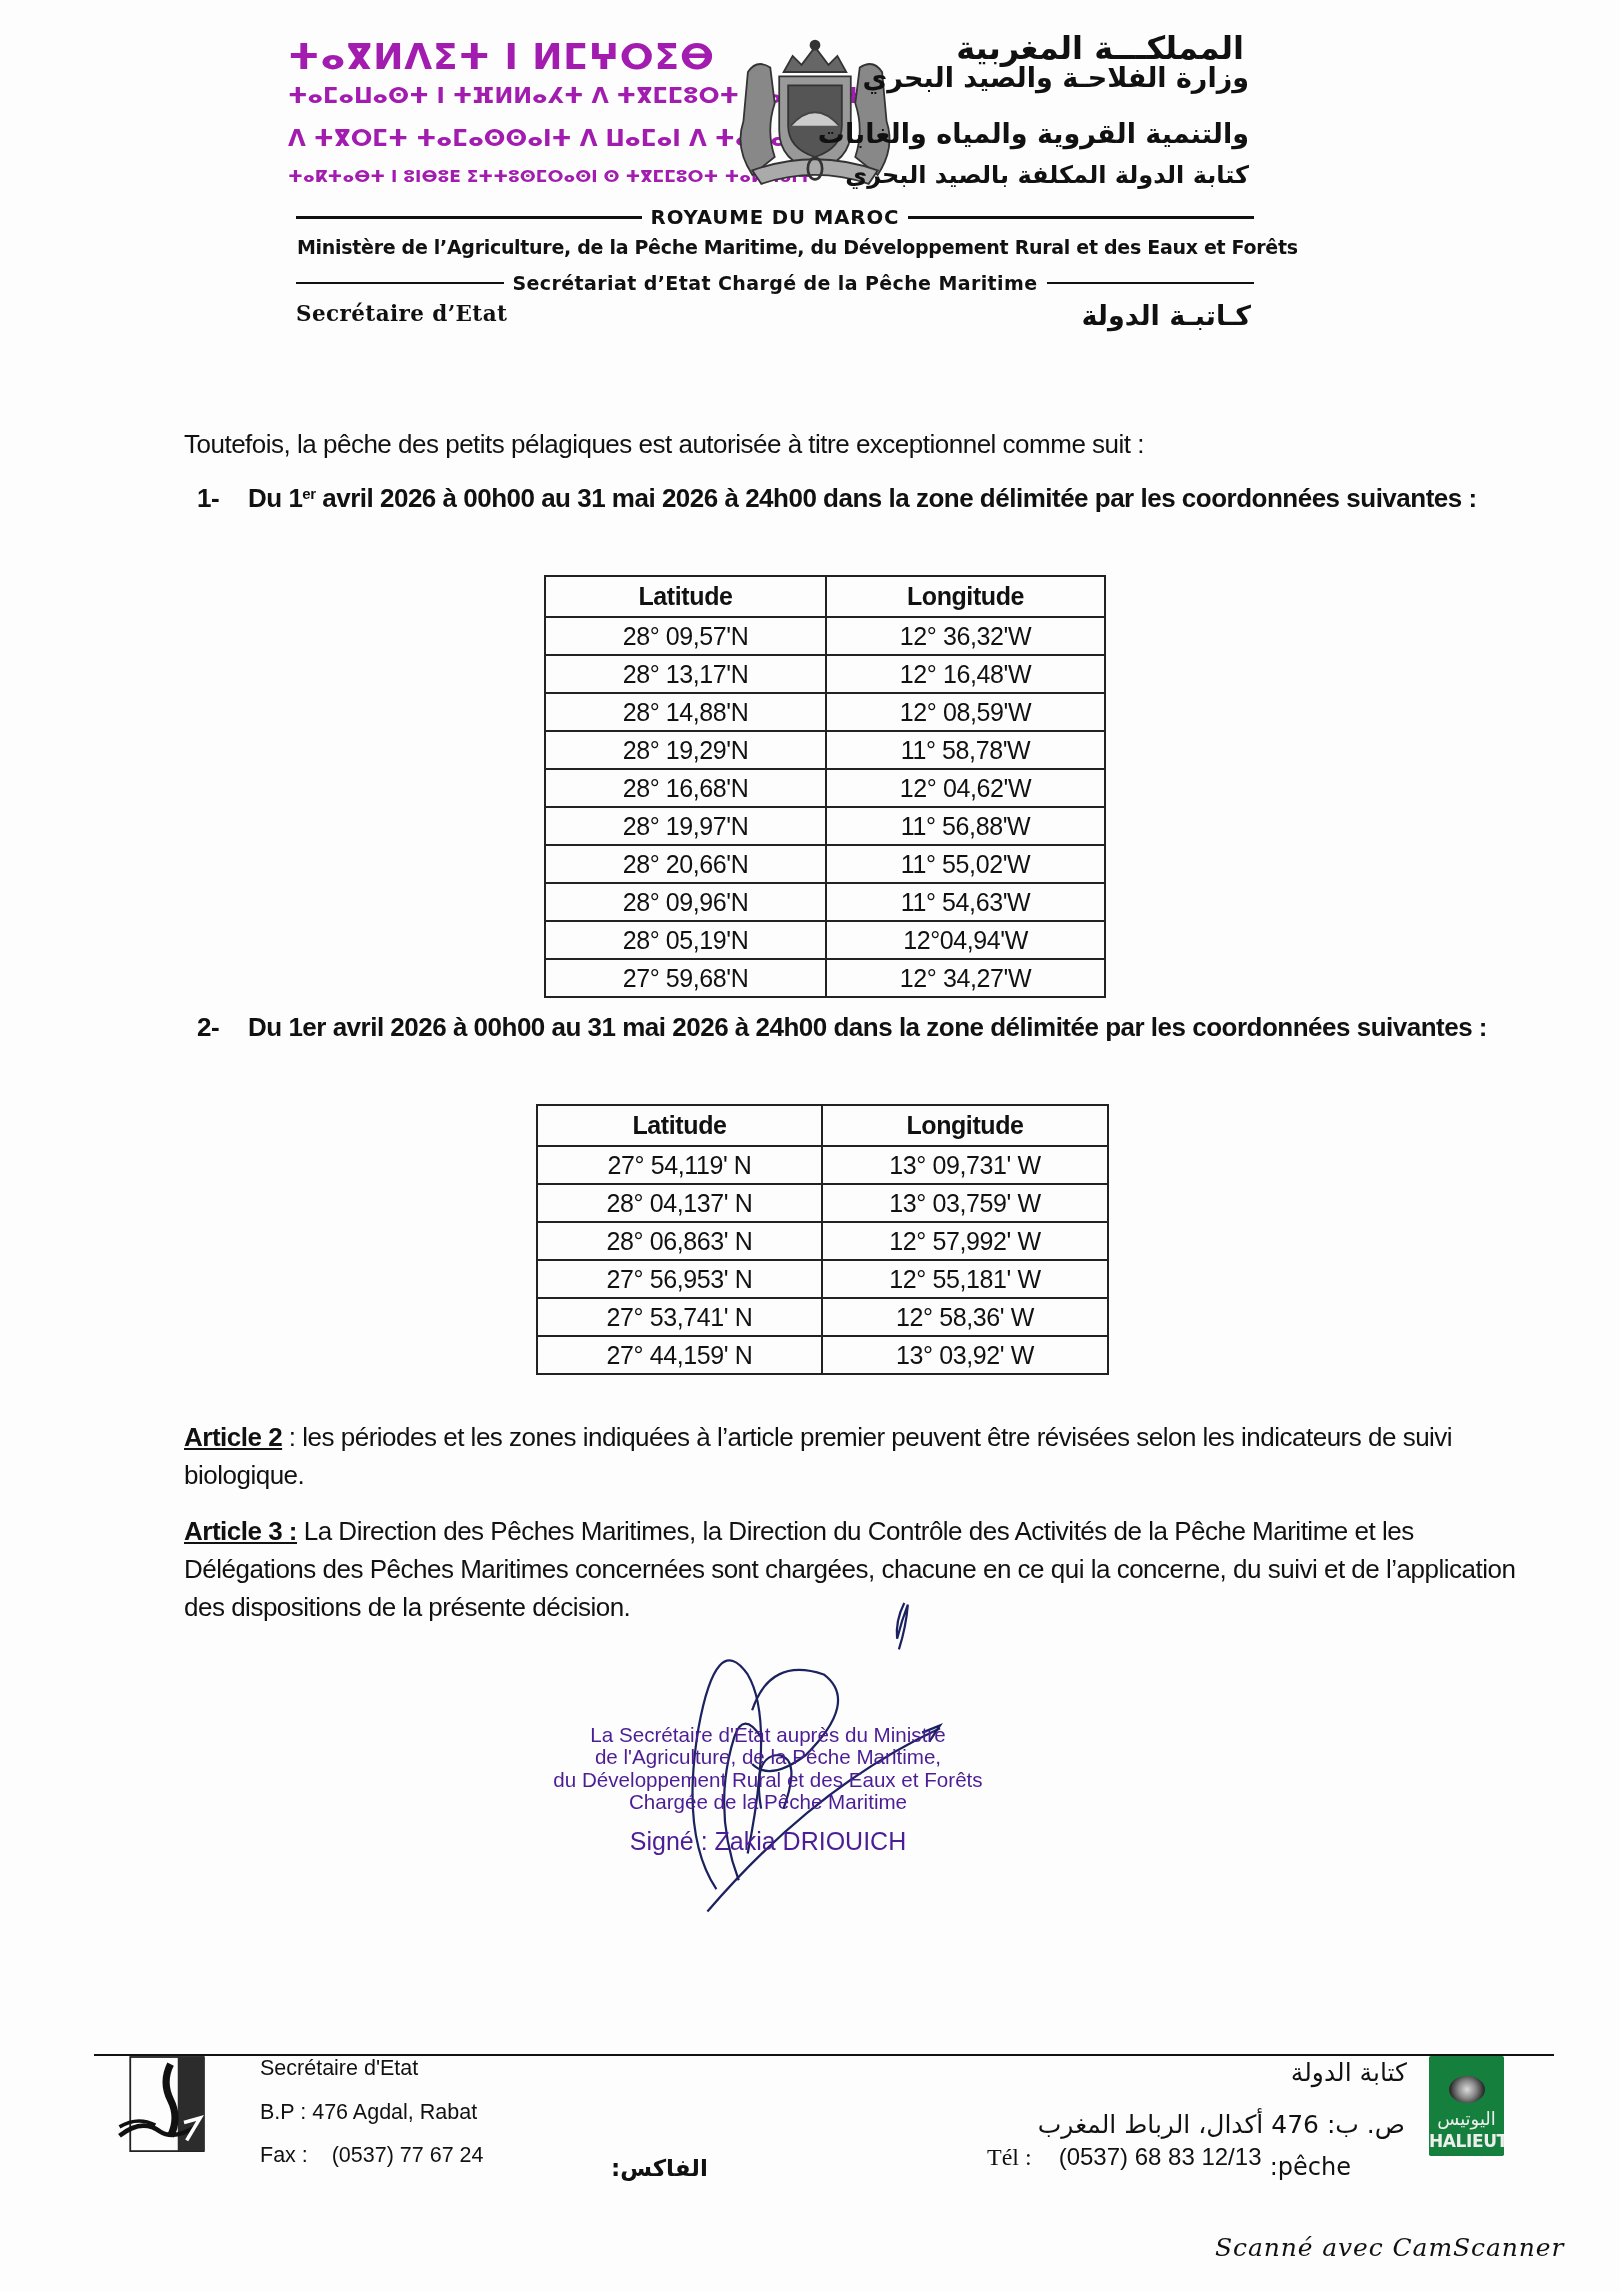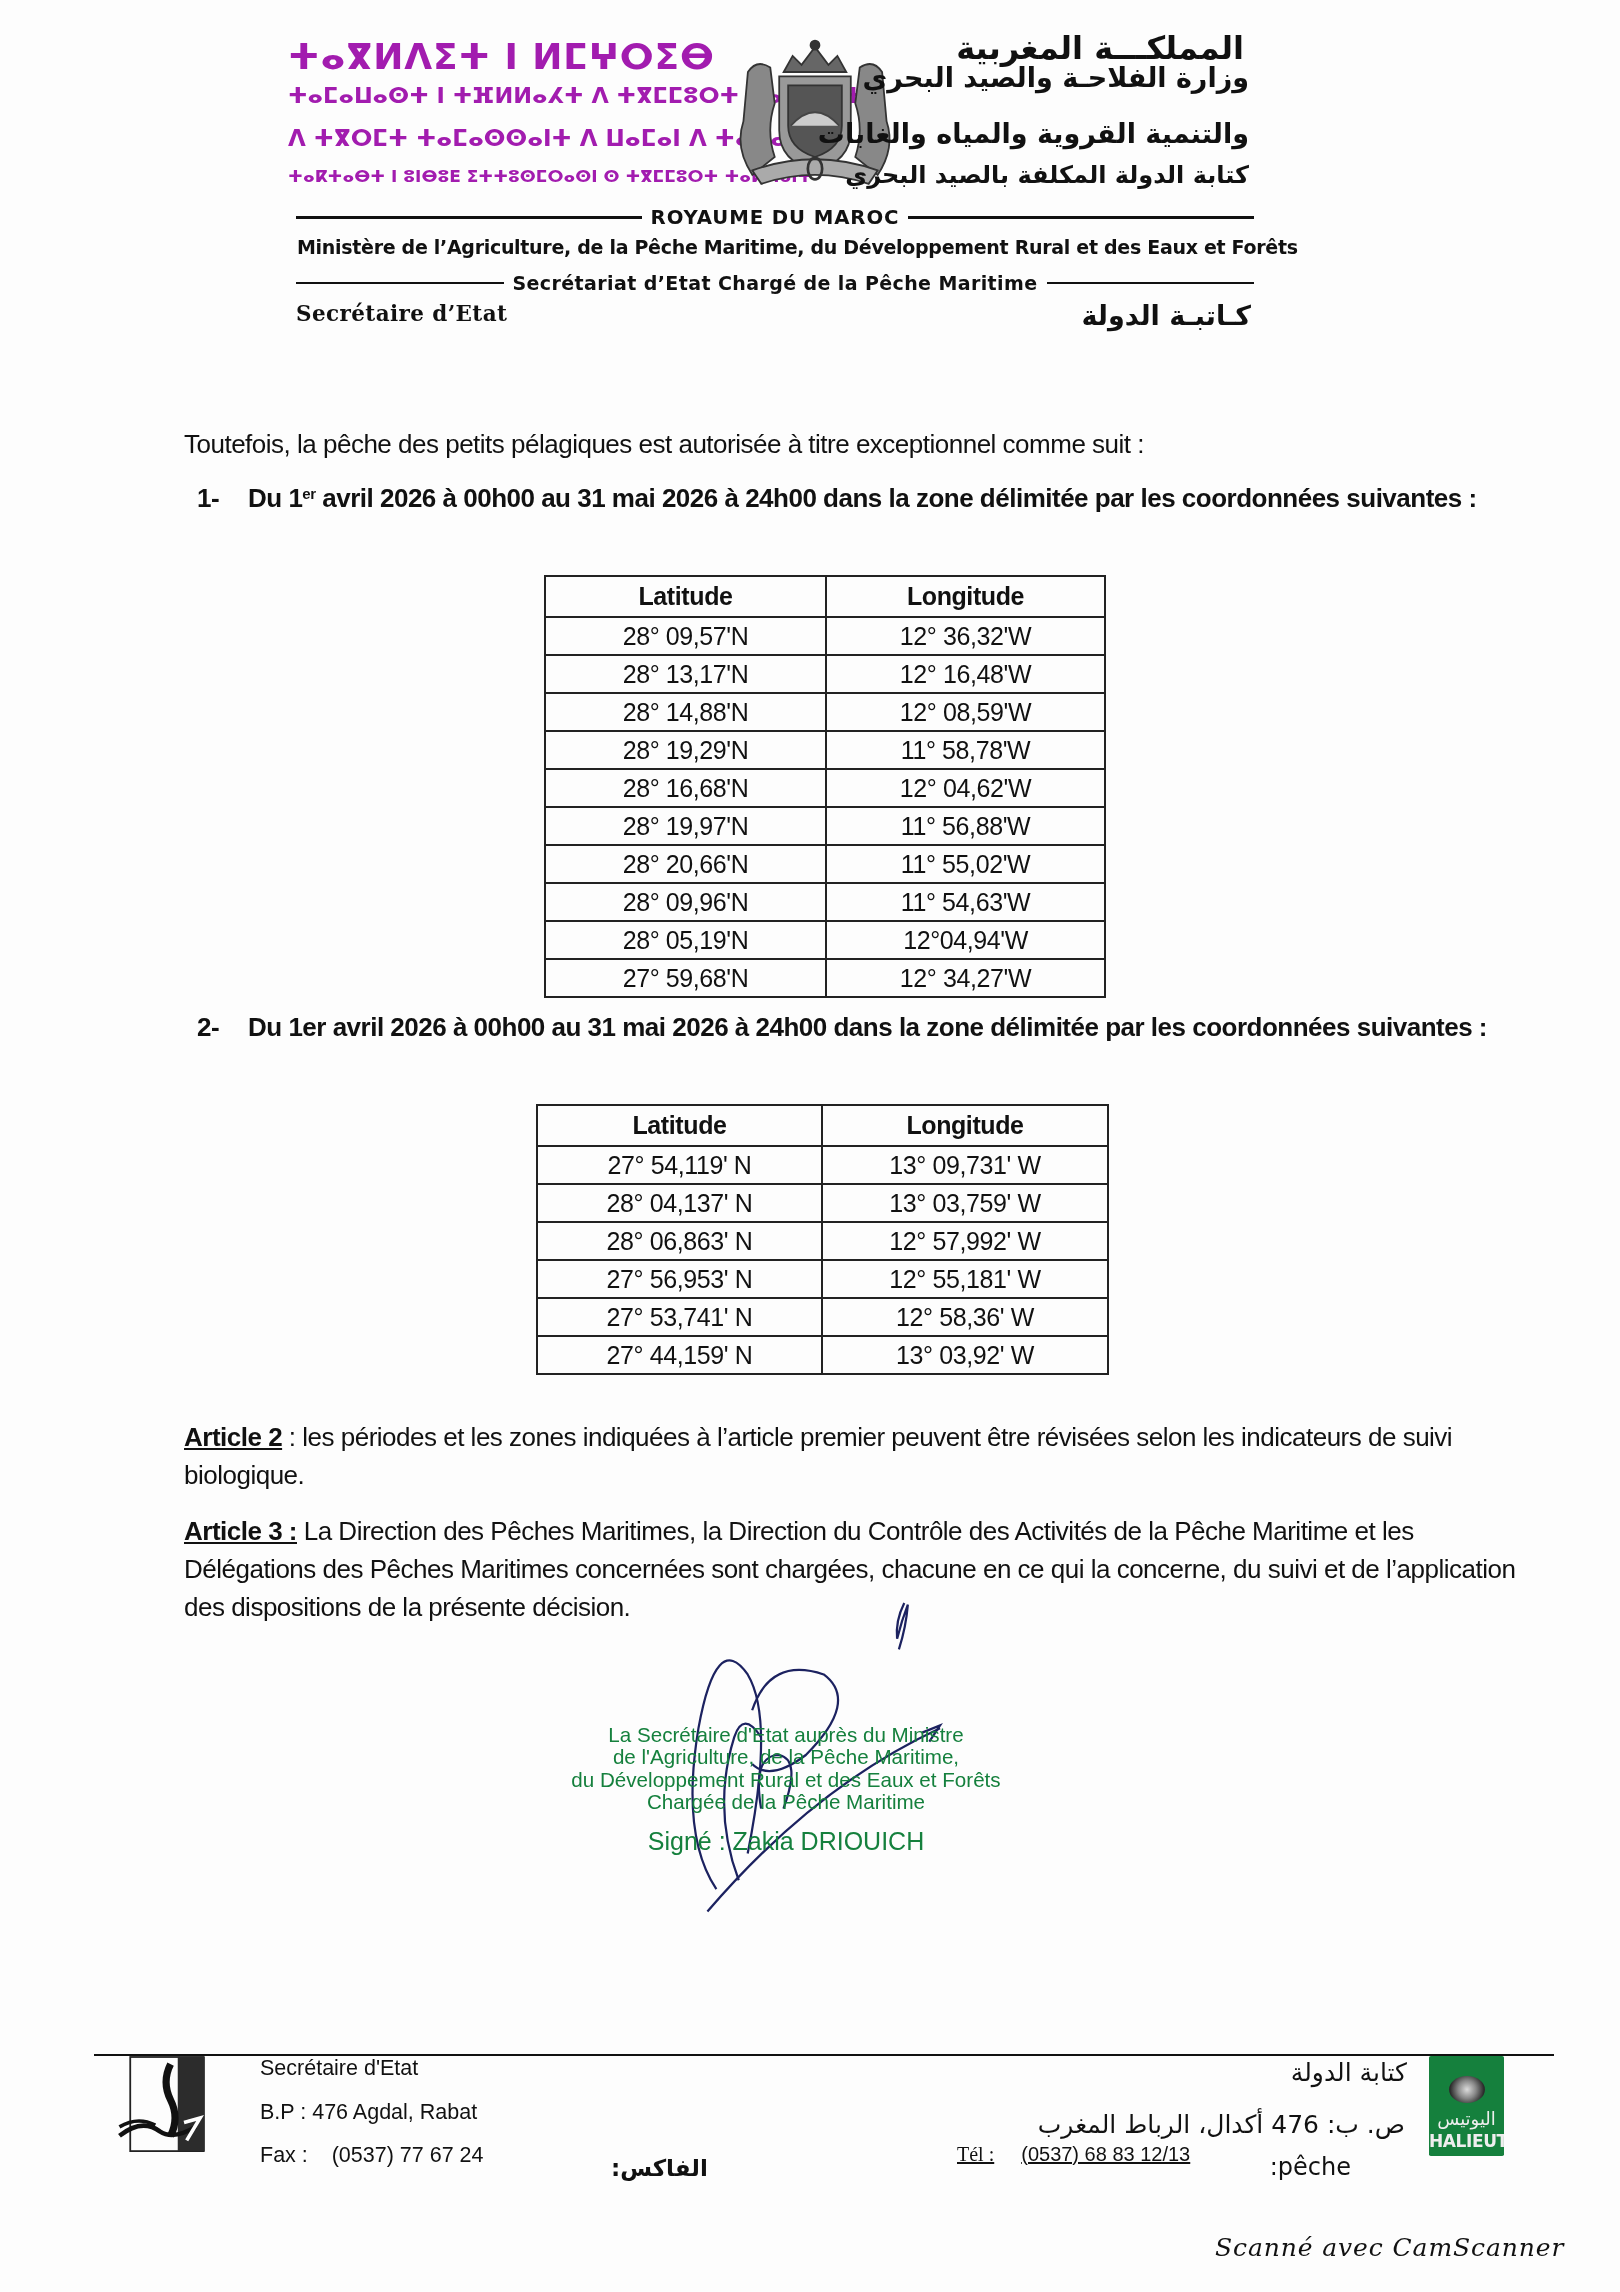--- a/index.html
+++ b/index.html
@@ -49,35 +49,35 @@
   .t1 th:first-child, .t1 td:first-child { width:279px; }
   .t2 { left:536px; top:1104px; width:573px; }
   .t2 th:first-child, .t2 td:first-child { width:283px; }
   .t2 td { height:38px; }
 
   .art2 { left:184px; top:1418px; width:1348px; letter-spacing:-0.5px; }
   .art3 { left:184px; top:1512px; width:1348px; letter-spacing:-0.5px; }
   .art-label { font-weight:bold; text-decoration:underline; }
 
   
-  .stamp { left:562px; top:1724px; width:448px; font-family:"Liberation Sans", sans-serif; color:#15803d; font-size:20.6px; line-height:22.4px; text-align:center; }
+  .stamp { left:544px; top:1724px; width:448px; font-family:"Liberation Sans", sans-serif; color:#4c1d95; font-size:20.6px; line-height:22.4px; text-align:center; }
   .stamp .signe { margin-top:16px; font-size:25px; }
   .sig-svg { left:528px; top:1585px; width:502px; height:340px; }
 
   
   .footer-rule { left:94px; top:2054px; width:1460px; height:1.8px; background:#111; }
   .left-logo { left:115px; top:2055px; width:121px; height:99px; }
   .foot-fr { left:260px; font-size:21.5px; color:#111; white-space:nowrap; }
   .f1 { top:2056px; }
   .f2 { top:2100px; }
   .f3 { top:2143px; }
   .fax-ar { left:611px; top:2155px; font-size:23px; }
   .kitaba-ar { right:213px; top:2058px; font-size:25px; font-weight:normal; }
   .addr-ar { right:215px; top:2110px; font-size:25px; font-weight:normal; }
-  .tel { left:957px; top:2143px; font-size:20px; white-space:nowrap;text-decoration:underline; }
+  .tel { left:987px; top:2143px; font-size:24px; white-space:nowrap; }
   .tel .lbl { font-family:"Liberation Serif", serif; margin-right:27px; }
   .hatif-ar { right:269px; top:2153px; font-size:24px; font-weight:normal; }
   .halieutis { left:1429px; top:2056px; width:75px; height:100px; background:#15803d; border-radius:1.8px; overflow:hidden; }
   .halieutis .glow { position:absolute; left:19.7px; top:19.7px; width:36px; height:27px; border-radius:50%; background:radial-gradient(circle,#dcdcdc 0%,#888 40%,#2b2b2b 75%); }
   .halieutis .ar { position:absolute; left:0; right:0; top:52px; text-align:center; color:#eee; font-family:"DejaVu Sans", sans-serif; font-size:18px; direction:rtl; }
   .halieutis .lat { position:absolute; left:0; right:0; top:75px; text-align:center; color:#eee; font-family:"DejaVu Sans", sans-serif; font-size:17px; font-weight:bold; letter-spacing:-0.4px; }
   .camscanner { left:1215px; top:2233px; font-family:"DejaVu Serif", serif; font-style:italic; font-size:25px; color:#111; white-space:nowrap; letter-spacing:0.9px; }
 </style>
 </head>
 <body>

